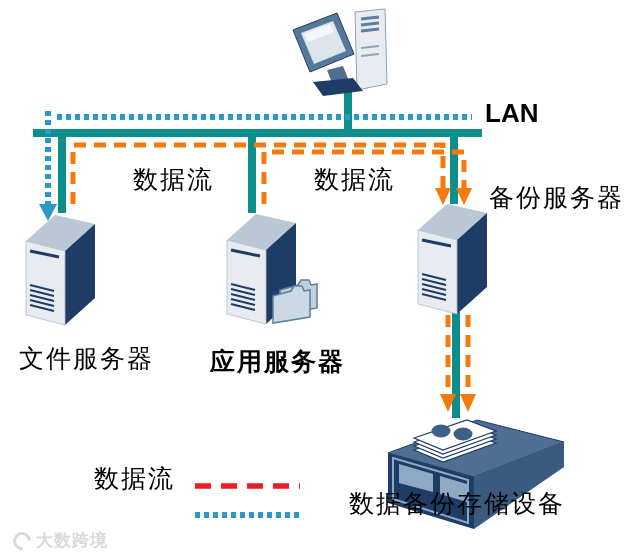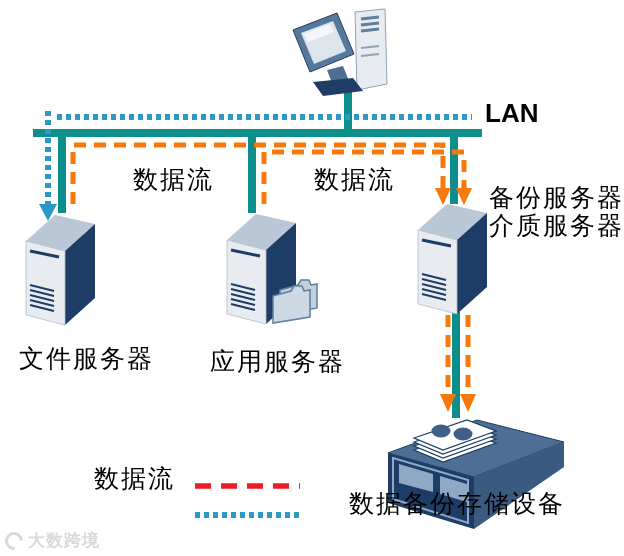--- a/index.html
+++ b/index.html
@@ -27,21 +27,21 @@
   .s-navy{stroke:var(--navy);}
   .white{fill:#ffffff;}
 
   
   .lbl{
     position:absolute;color:var(--text);font-size:25px;letter-spacing:2px;
     white-space:nowrap;line-height:28px;
   }
   .lbl-lan{font-size:26px;font-weight:700;letter-spacing:0;}
   .watermark{
-    position:absolute;left:5px;top:529px;color:var(--watermark);
+    position:absolute;left:13px;top:529px;color:var(--watermark);
     font-size:17px;font-weight:700;letter-spacing:1px;display:flex;align-items:center;
   }
   .wm-logo{
     display:inline-block;width:12px;height:12px;border:3.5px solid var(--watermark);
     border-radius:50%;border-right-color:transparent;transform:rotate(40deg);
     margin-right:5px;
   }
 </style>
 </head>
 <body>
@@ -164,26 +164,25 @@
   </svg>
 
   <div class="lbl lbl-lan" style="left:485px;top:99px;">LAN</div>
 
   <div class="lbl" style="left:133px;top:165px;">数据流</div>
 
   <div class="lbl" style="left:314px;top:165px;">数据流</div>
 
   <div class="lbl" style="left:489px;top:183px;">
     <div>备份服务器</div>
-    <div>介质服务器</div>
   </div>
 
   <div class="lbl" style="left:19px;top:344px;text-align:right;">文件服务器</div>
 
-  <div class="lbl" style="left:210px;top:347px;">应用服务器</div>
+  <div class="lbl" style="left:210px;top:347px;font-weight:bold;">应用服务器</div>
 
   <div class="lbl" style="left:349px;top:489px;">数据备份存储设备</div>
 
   <div class="lbl" style="left:94px;top:464px;">数据流</div>
 
 
   <div class="watermark">
     <span class="wm-logo"></span>
     <span>大数跨境</span>
   </div>

